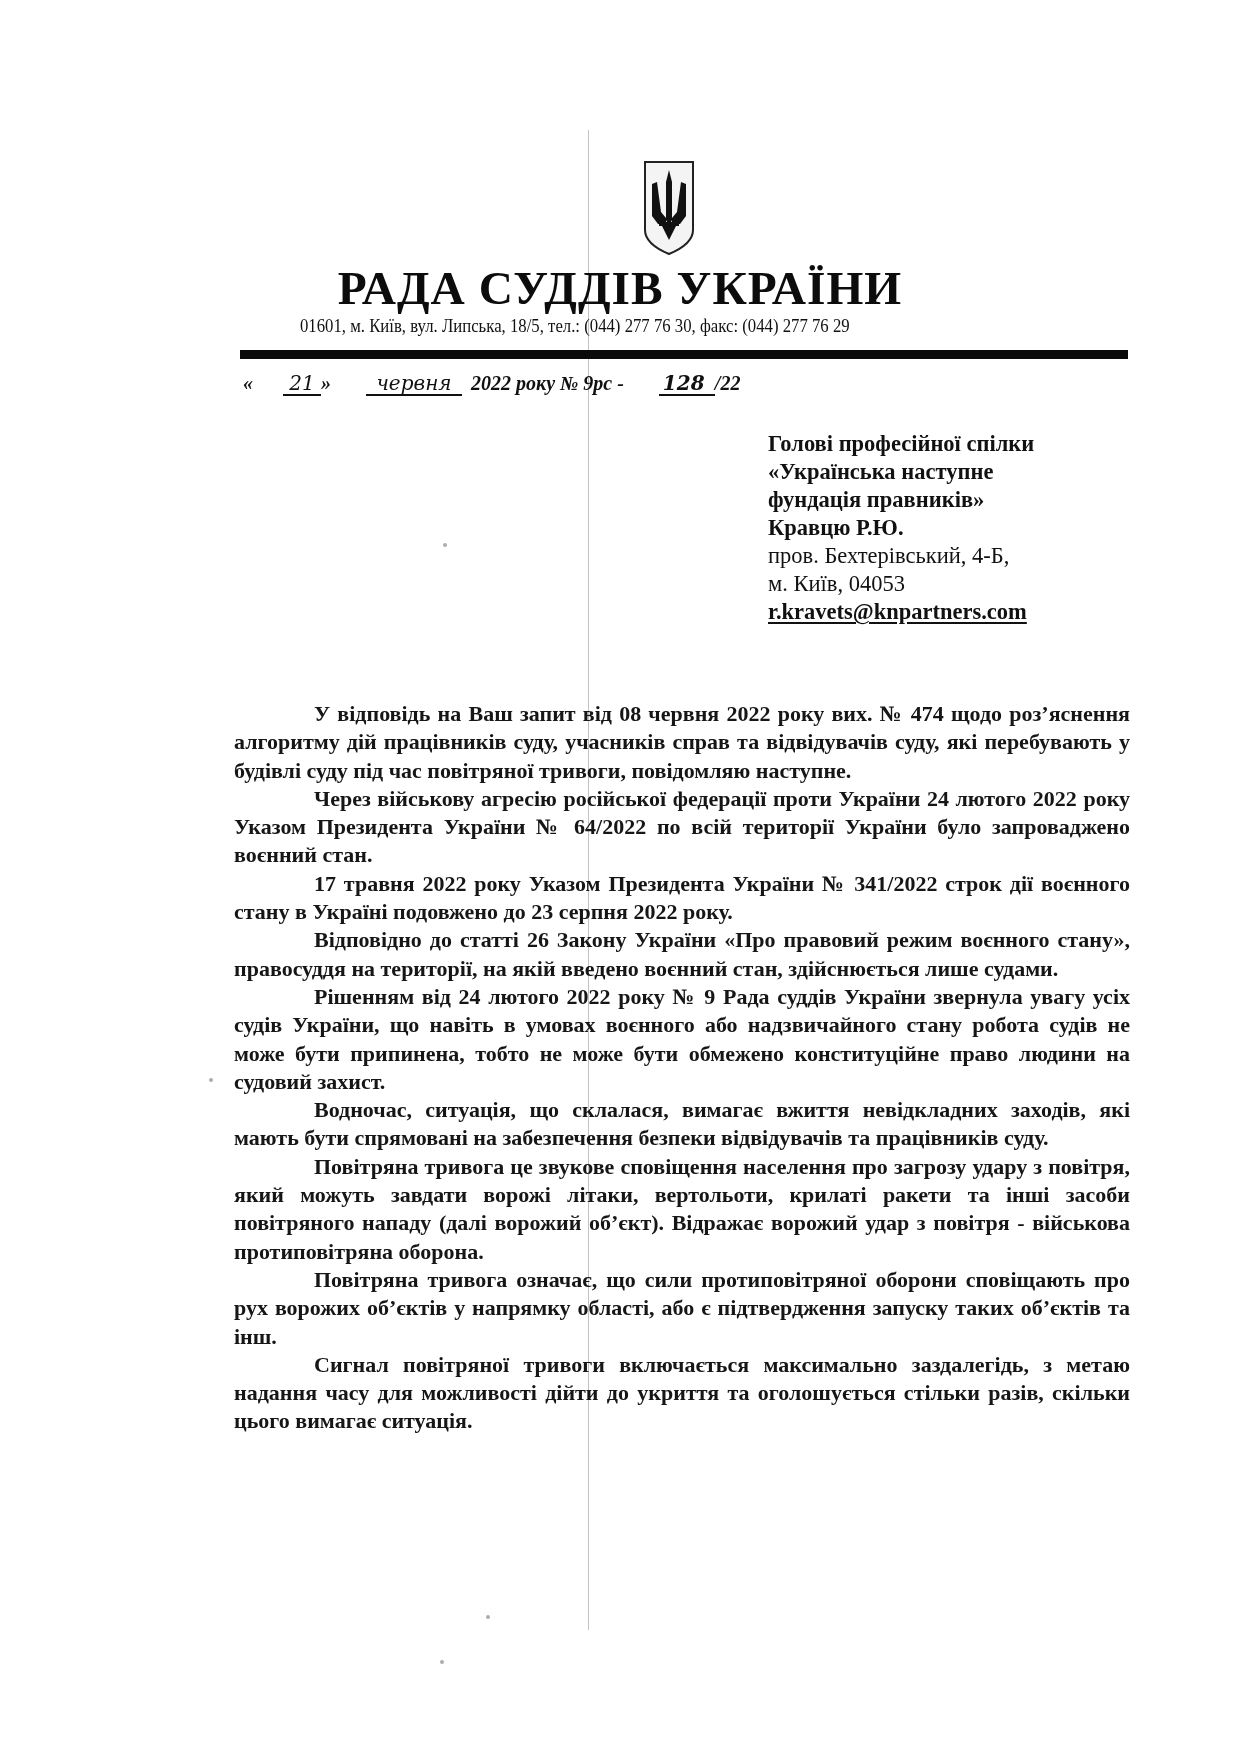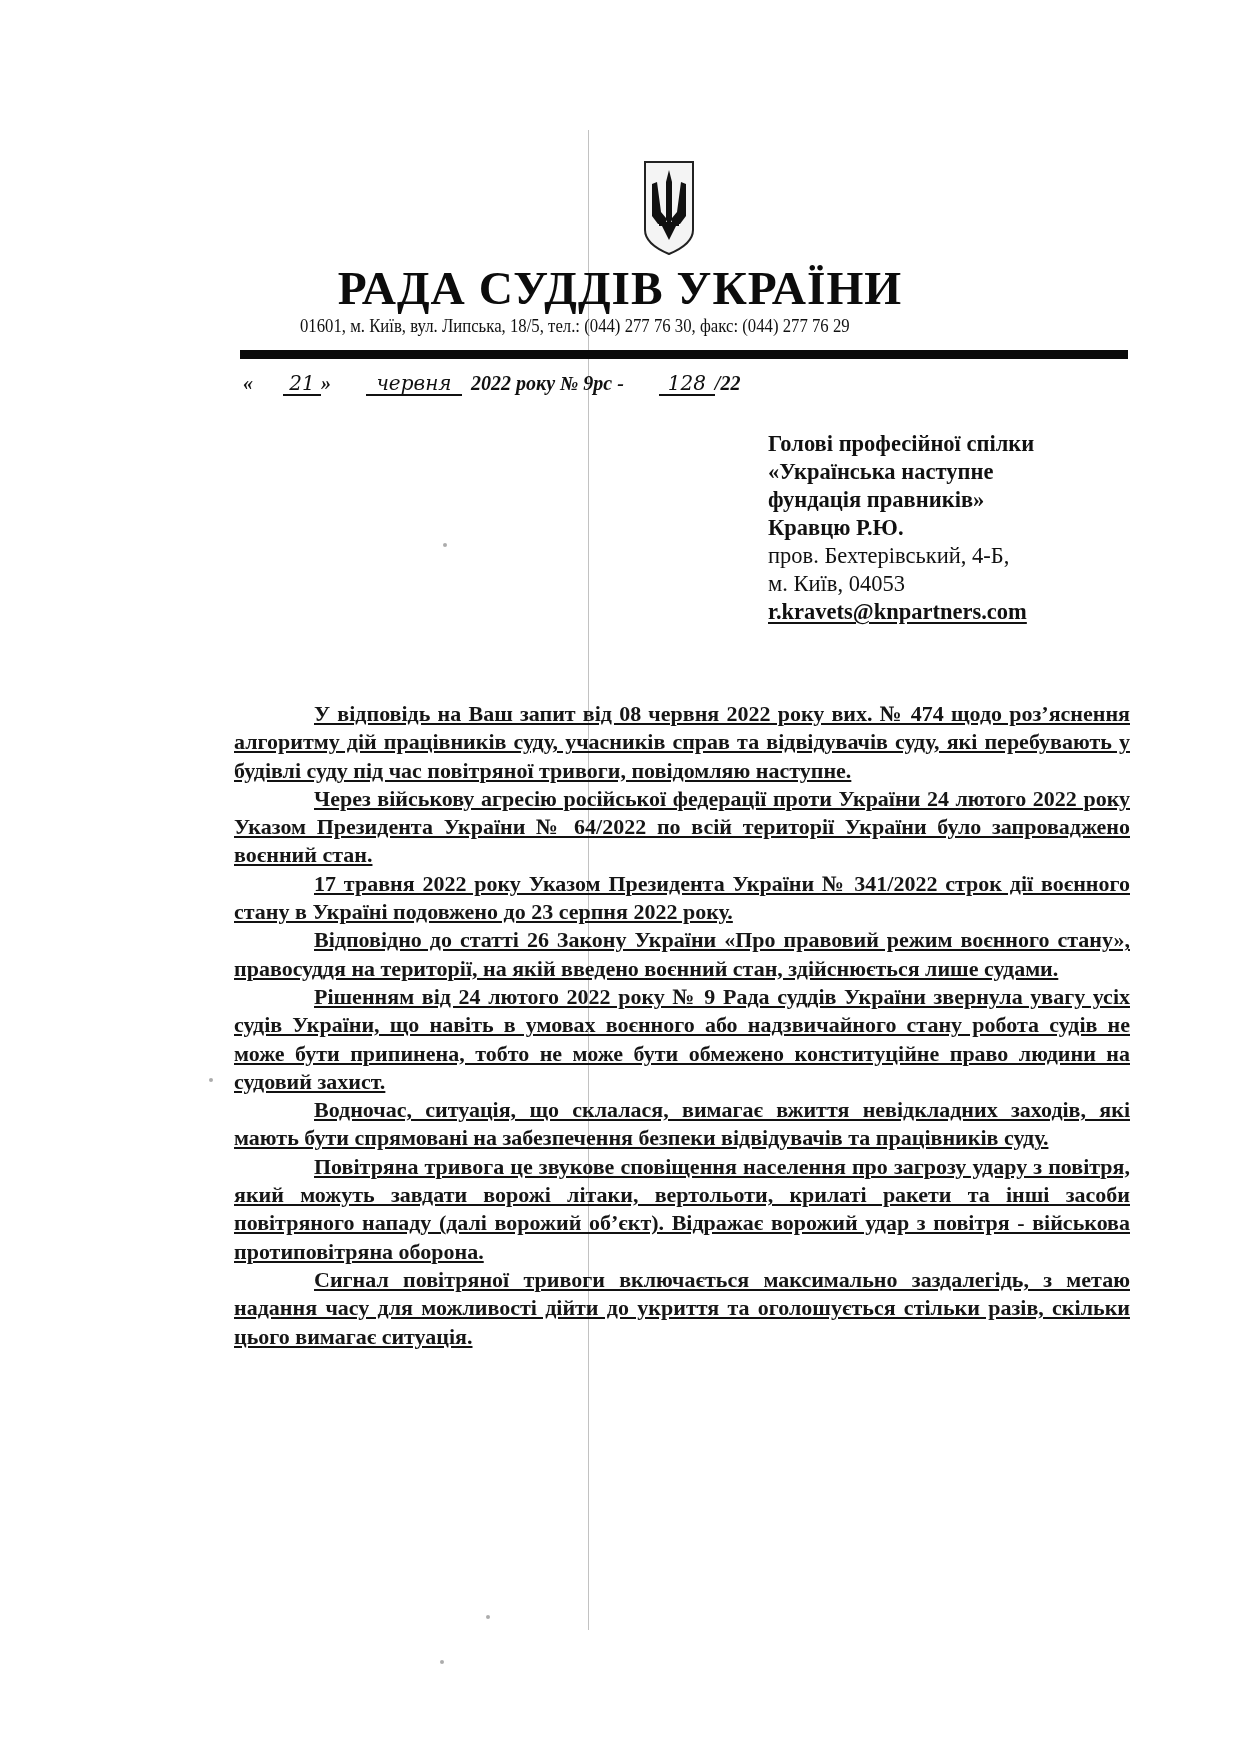--- a/index.html
+++ b/index.html
@@ -75,21 +75,21 @@
       font-style: italic;
       font-weight: normal;
       border-bottom: 2px solid #111;
       padding: 0 4px;
       display: inline-block;
       line-height: 22px;
       margin-left: 30px;
     }
     .reg-line .hand.day { width: 30px; text-align: center; }
     .reg-line .hand.month { width: 88px; text-align: center; margin-right: 4px;}
-    .reg-line .hand.num { width: 48px; text-align: center; }
+    .reg-line .hand.num { width: 48px; text-align: left; font-weight: bold; }
     .addressee {
       position: absolute;
       left: 768px;
       top: 430px;
       font-size: 22.5px;
       line-height: 28px;
     }
     .addressee .b { font-weight: bold; display: block; white-space: nowrap; }
     .addressee .n { display: block; white-space: nowrap; }
     .addressee .email {
@@ -99,21 +99,20 @@
       text-underline-offset: 3px;
     }
     .body-text {
       position: absolute;
       left: 234px;
       top: 700px;
       width: 896px;
       font-size: 22px;
       line-height: 28.3px;
       text-align: justify;
-      text-decoration: underline;
     }
     .body-text p {
       margin: 0;
       text-indent: 80px;
       font-weight: bold;
       color: #161616;
     }
     .speck {
       position: absolute;
       width: 4px;
@@ -162,14 +161,15 @@
 </div>
 
 <div class="body-text">
   <p>У відповідь на Ваш запит від 08 червня 2022 року вих. № 474 щодо роз’яснення алгоритму дій працівників суду, учасників справ та відвідувачів суду, які перебувають у будівлі суду під час повітряної тривоги, повідомляю наступне.</p>
   <p>Через військову агресію російської федерації проти України 24 лютого 2022 року Указом Президента України № 64/2022 по всій території України було запроваджено воєнний стан.</p>
   <p>17 травня 2022 року Указом Президента України № 341/2022 строк дії воєнного стану в Україні подовжено до 23 серпня 2022 року.</p>
   <p>Відповідно до статті 26 Закону України «Про правовий режим воєнного стану», правосуддя на території, на якій введено воєнний стан, здійснюється лише судами.</p>
   <p>Рішенням від 24 лютого 2022 року № 9 Рада суддів України звернула увагу усіх судів України, що навіть в умовах воєнного або надзвичайного стану робота судів не може бути припинена, тобто не може бути обмежено конституційне право людини на судовий захист.</p>
   <p>Водночас, ситуація, що склалася, вимагає вжиття невідкладних заходів, які мають бути спрямовані на забезпечення безпеки відвідувачів та працівників суду.</p>
   <p>Повітряна тривога це звукове сповіщення населення про загрозу удару з повітря, який можуть завдати ворожі літаки, вертольоти, крилаті ракети та інші засоби повітряного нападу (далі ворожий об’єкт). Відражає ворожий удар з повітря - військова протиповітряна оборона.</p>
+  <p>Повітряна тривога означає, що сили протиповітряної оборони сповіщають про рух ворожих об’єктів у напрямку області, або є підтвердження запуску таких об’єктів та інш.</p>
   <p>Сигнал повітряної тривоги включається максимально заздалегідь, з метаю надання часу для можливості дійти до укриття та оголошується стільки разів, скільки цього вимагає ситуація.</p>
 </div>
 
 </body></html>

